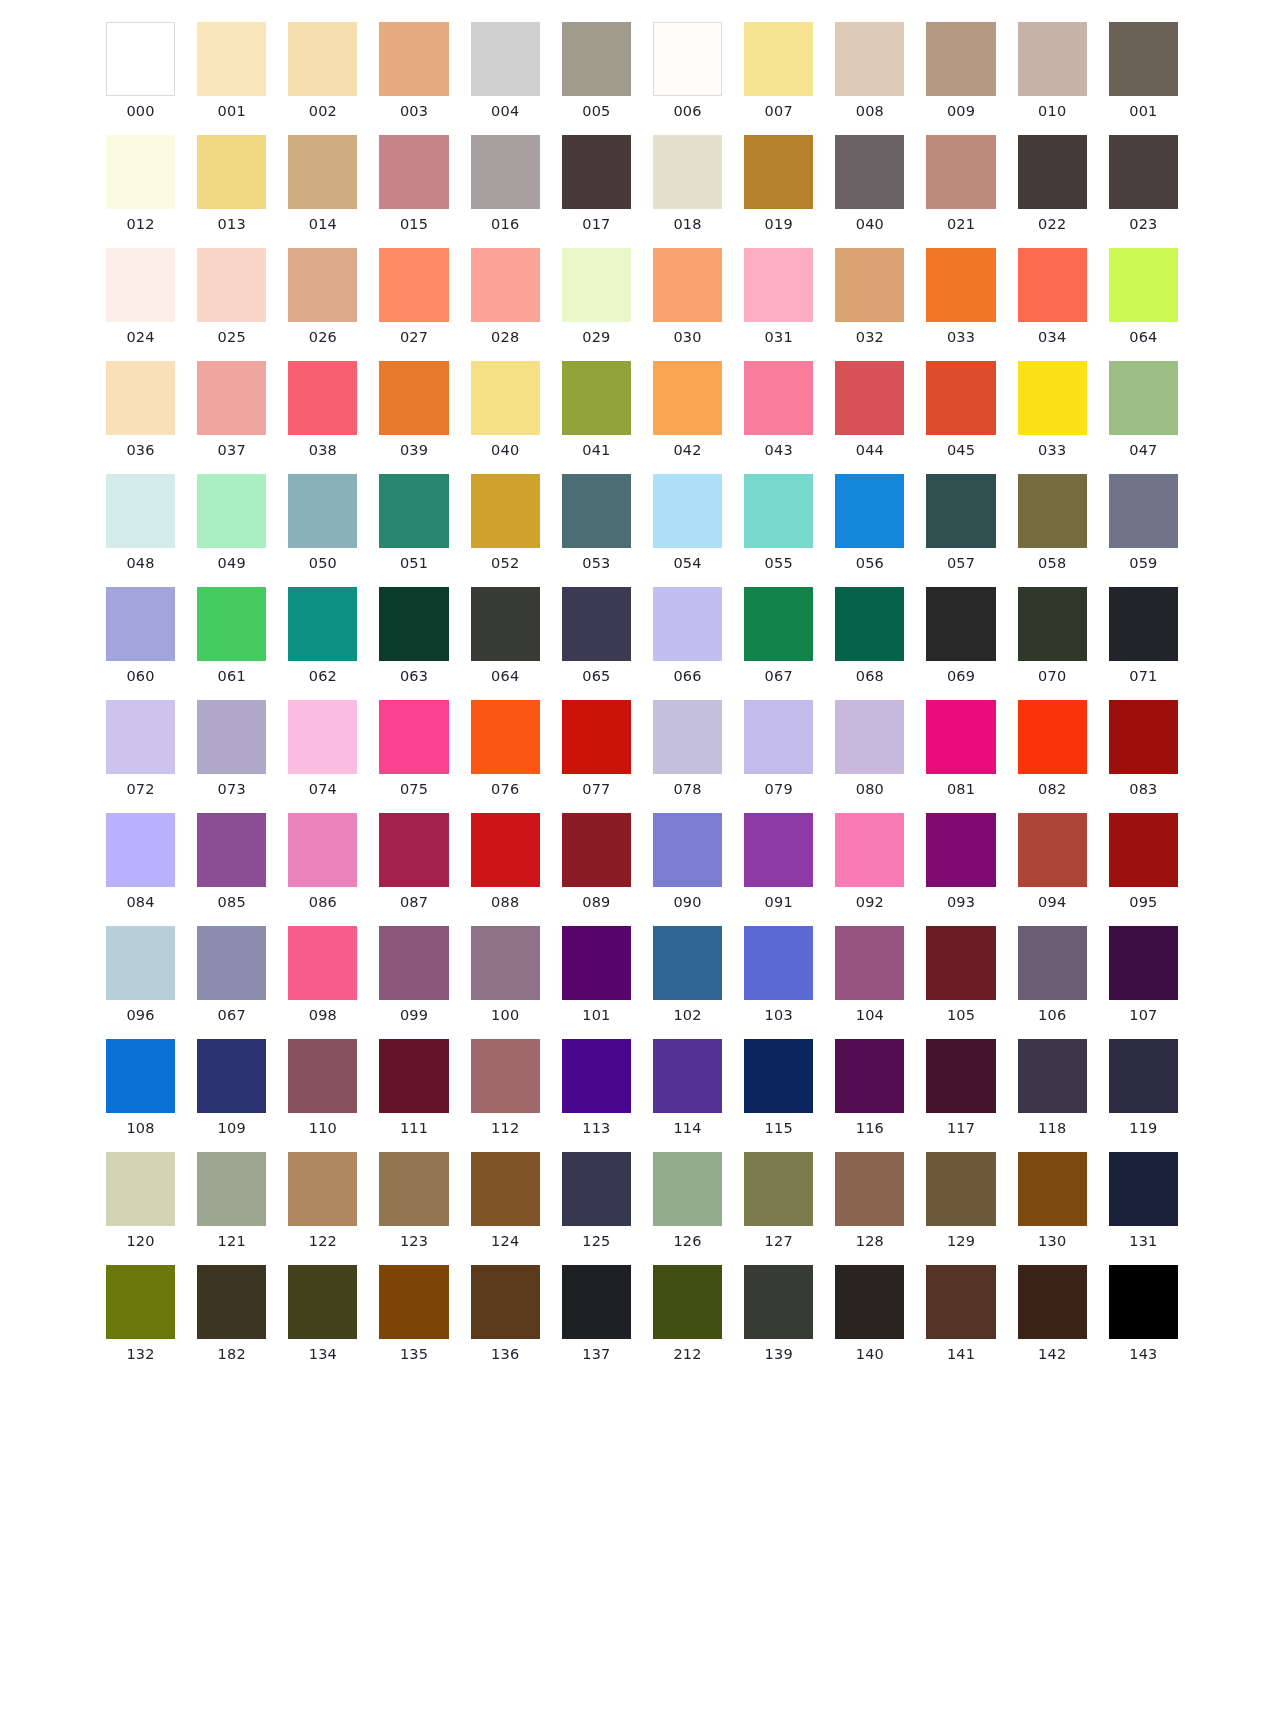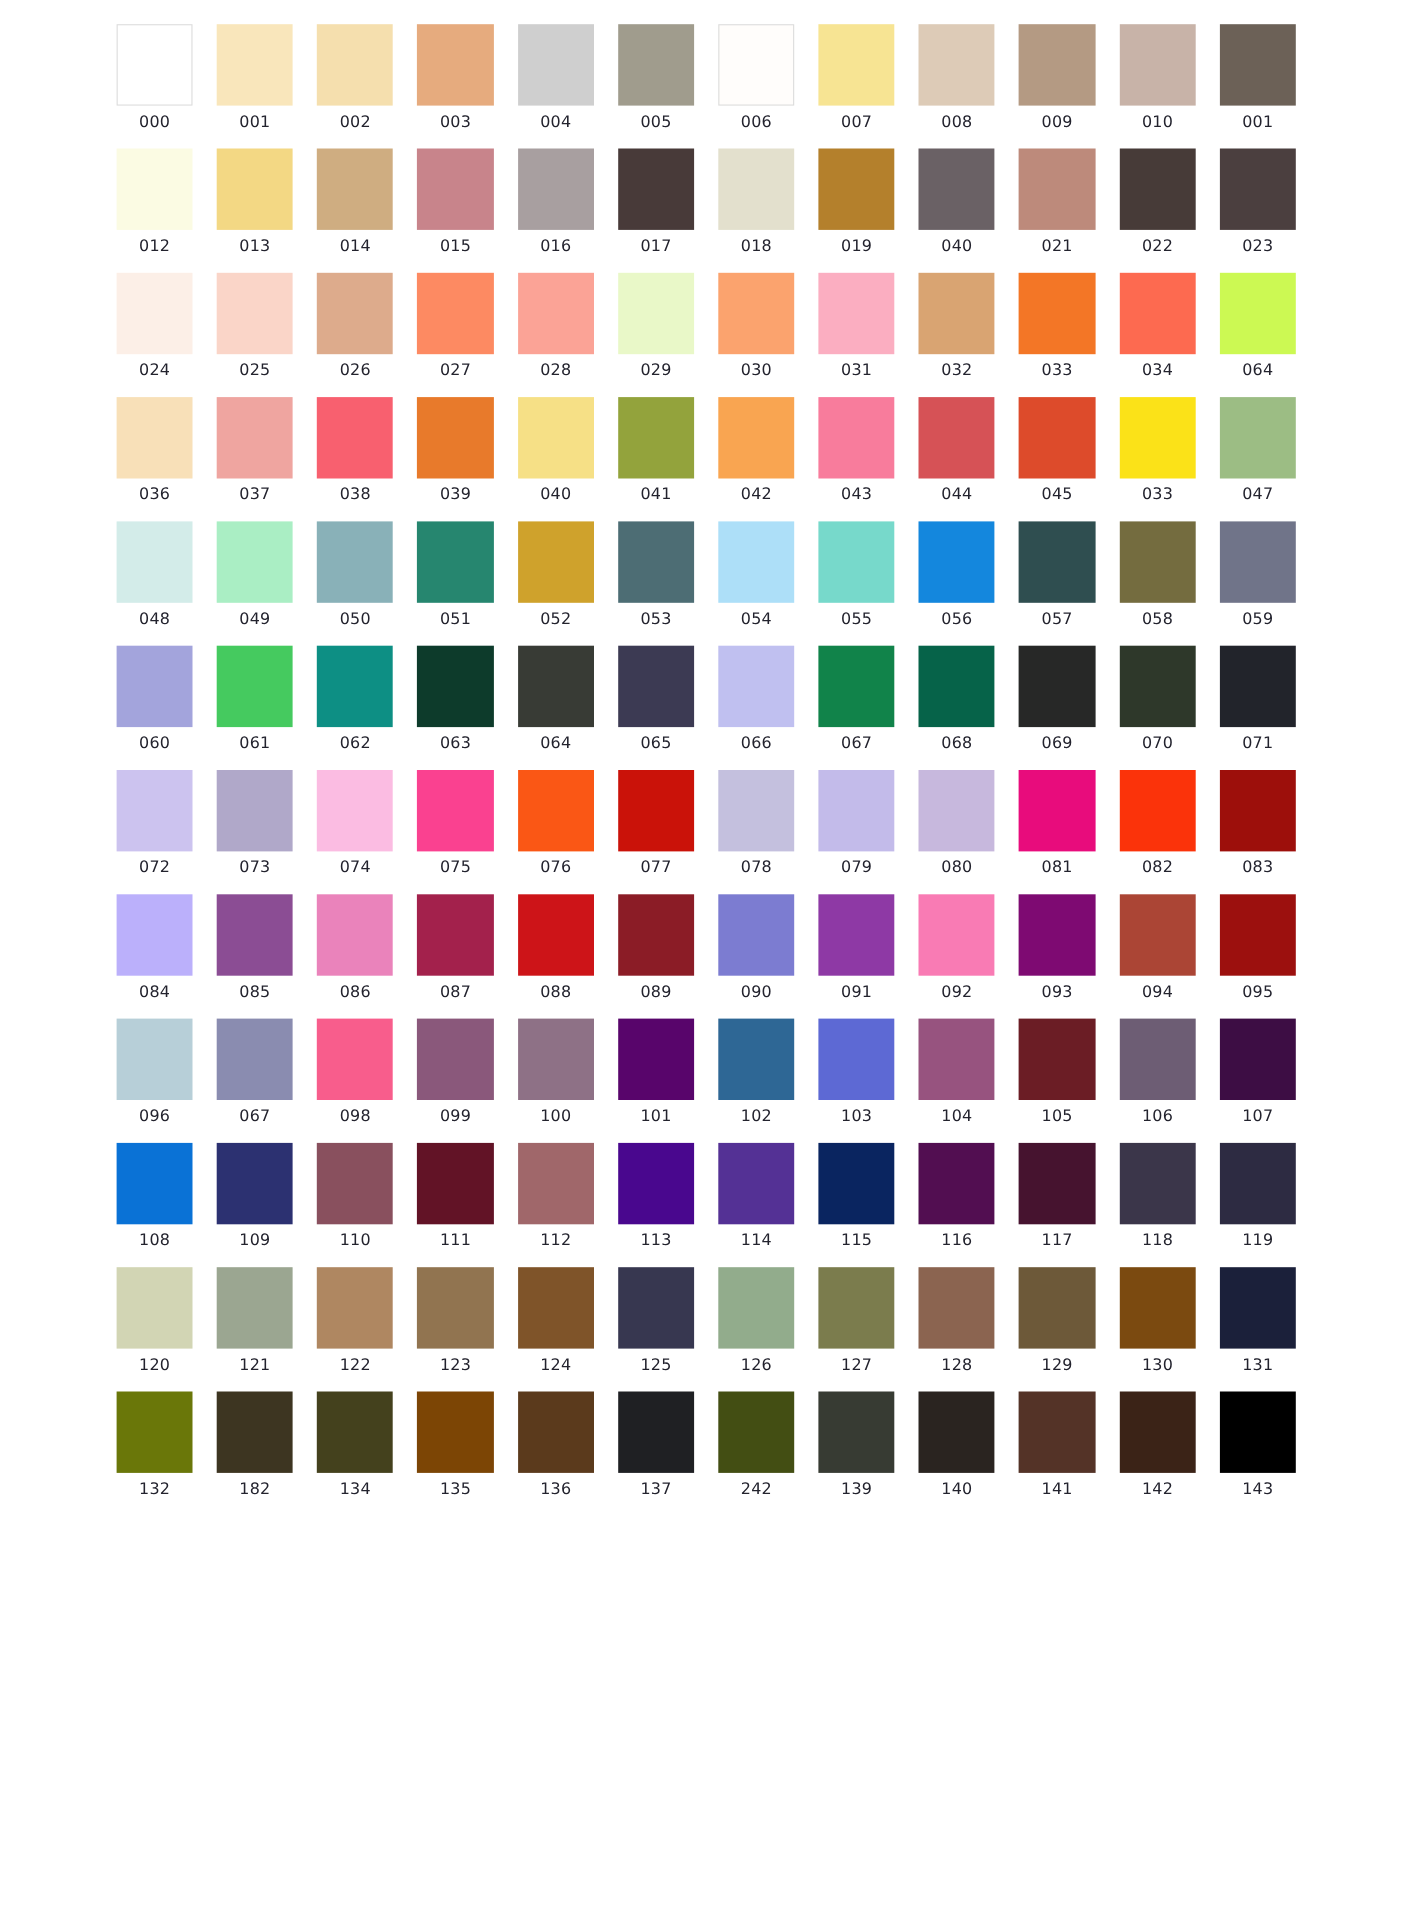--- a/index.html
+++ b/index.html
@@ -625,21 +625,21 @@
       <div class="swatch-cell">
         <div class="swatch-chip" style="background-color: rgb(91, 58, 28);"></div>
         <div class="swatch-label">136</div>
       </div>
       <div class="swatch-cell">
         <div class="swatch-chip" style="background-color: rgb(31, 32, 35);"></div>
         <div class="swatch-label">137</div>
       </div>
       <div class="swatch-cell">
         <div class="swatch-chip" style="background-color: rgb(67, 78, 19);"></div>
-        <div class="swatch-label">242</div>
+        <div class="swatch-label">212</div>
       </div>
       <div class="swatch-cell">
         <div class="swatch-chip" style="background-color: rgb(55, 59, 51);"></div>
         <div class="swatch-label">139</div>
       </div>
       <div class="swatch-cell">
         <div class="swatch-chip" style="background-color: rgb(42, 36, 32);"></div>
         <div class="swatch-label">140</div>
       </div>
       <div class="swatch-cell">

